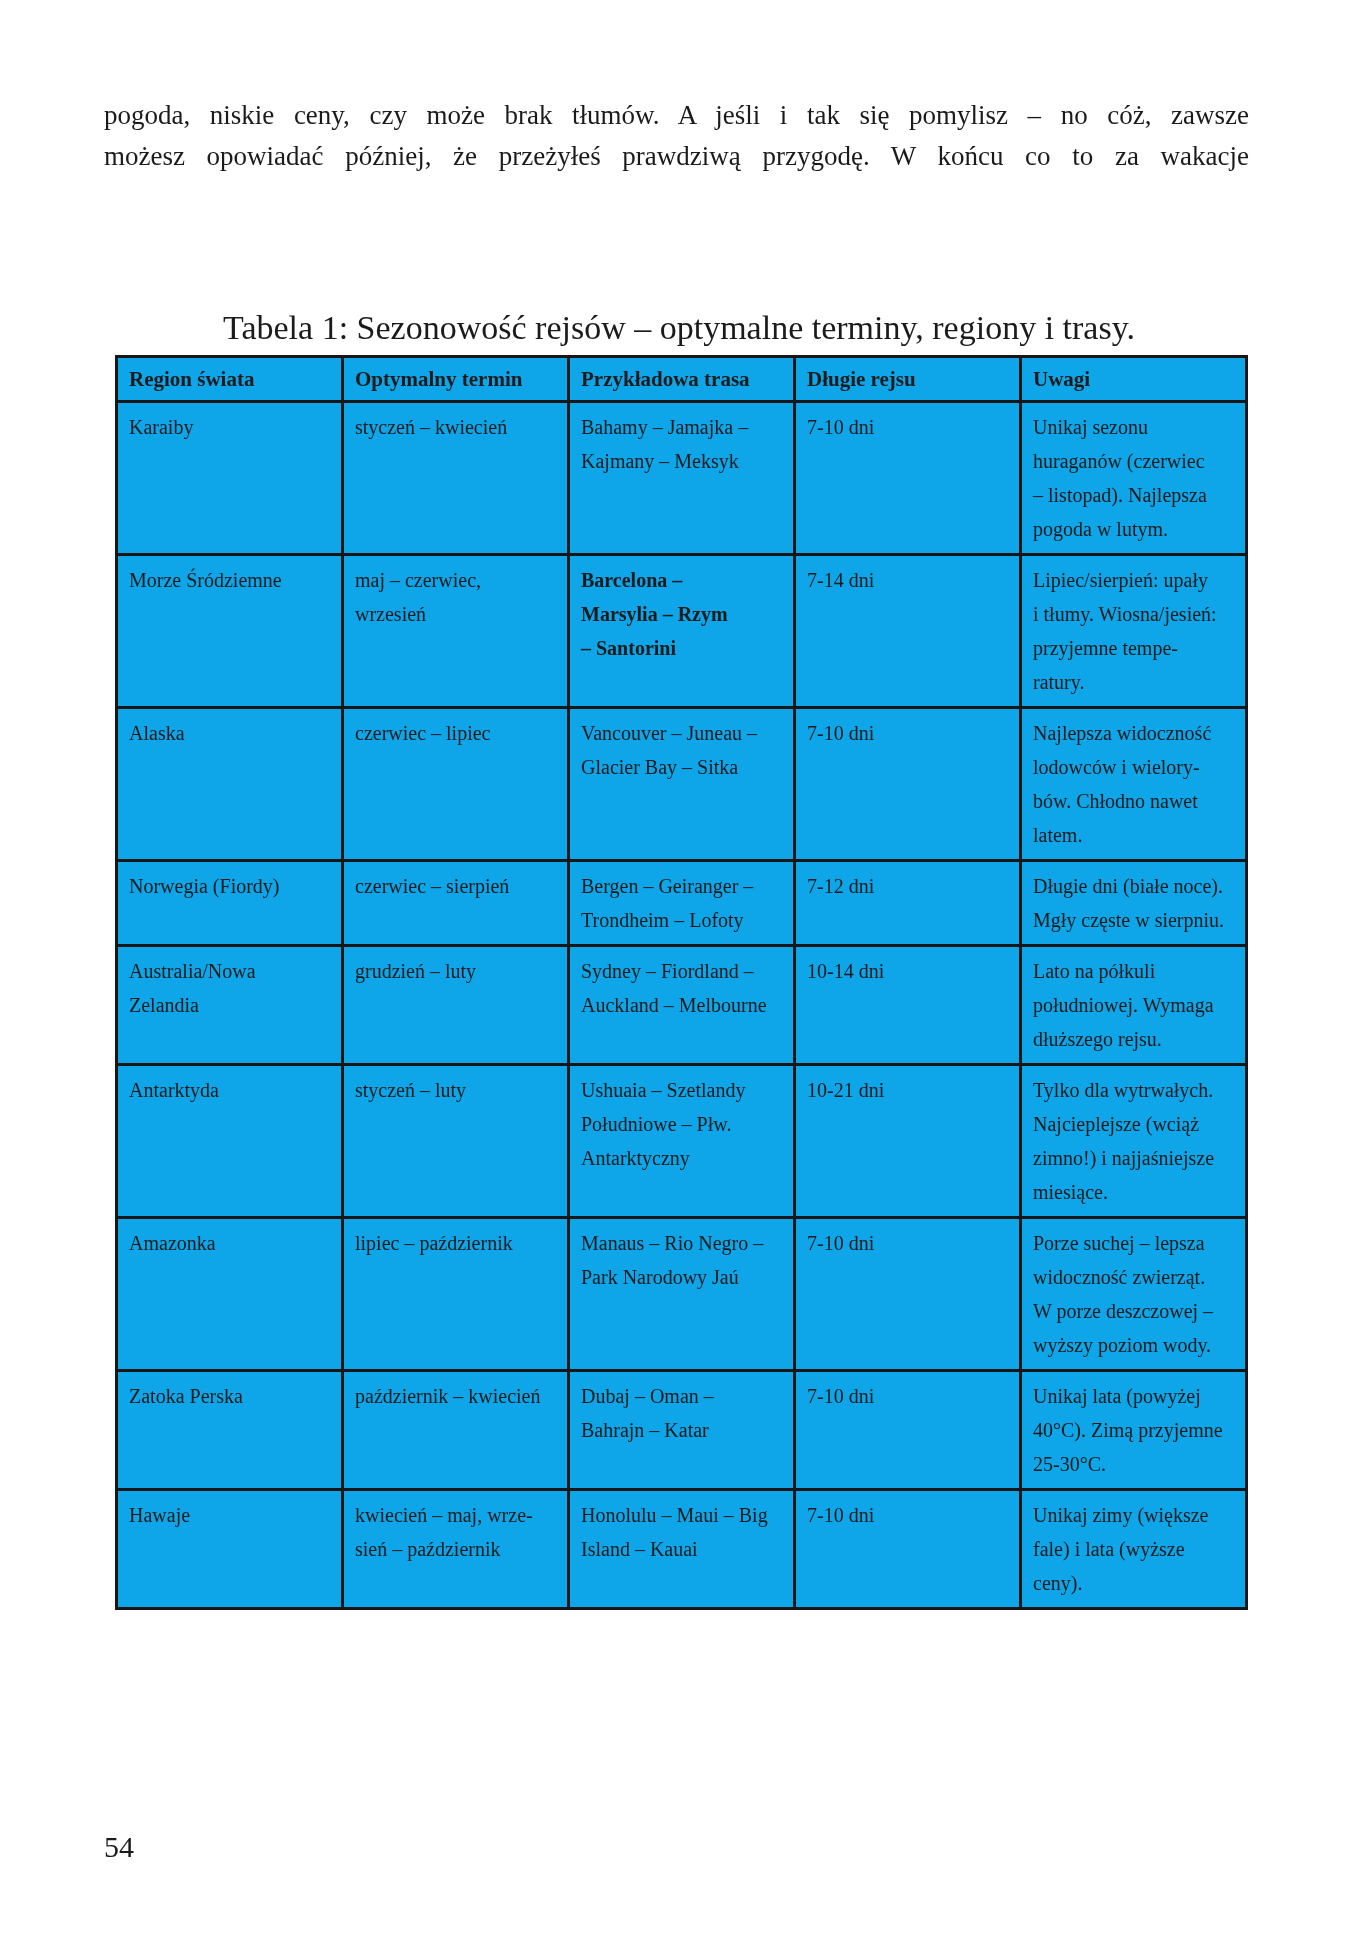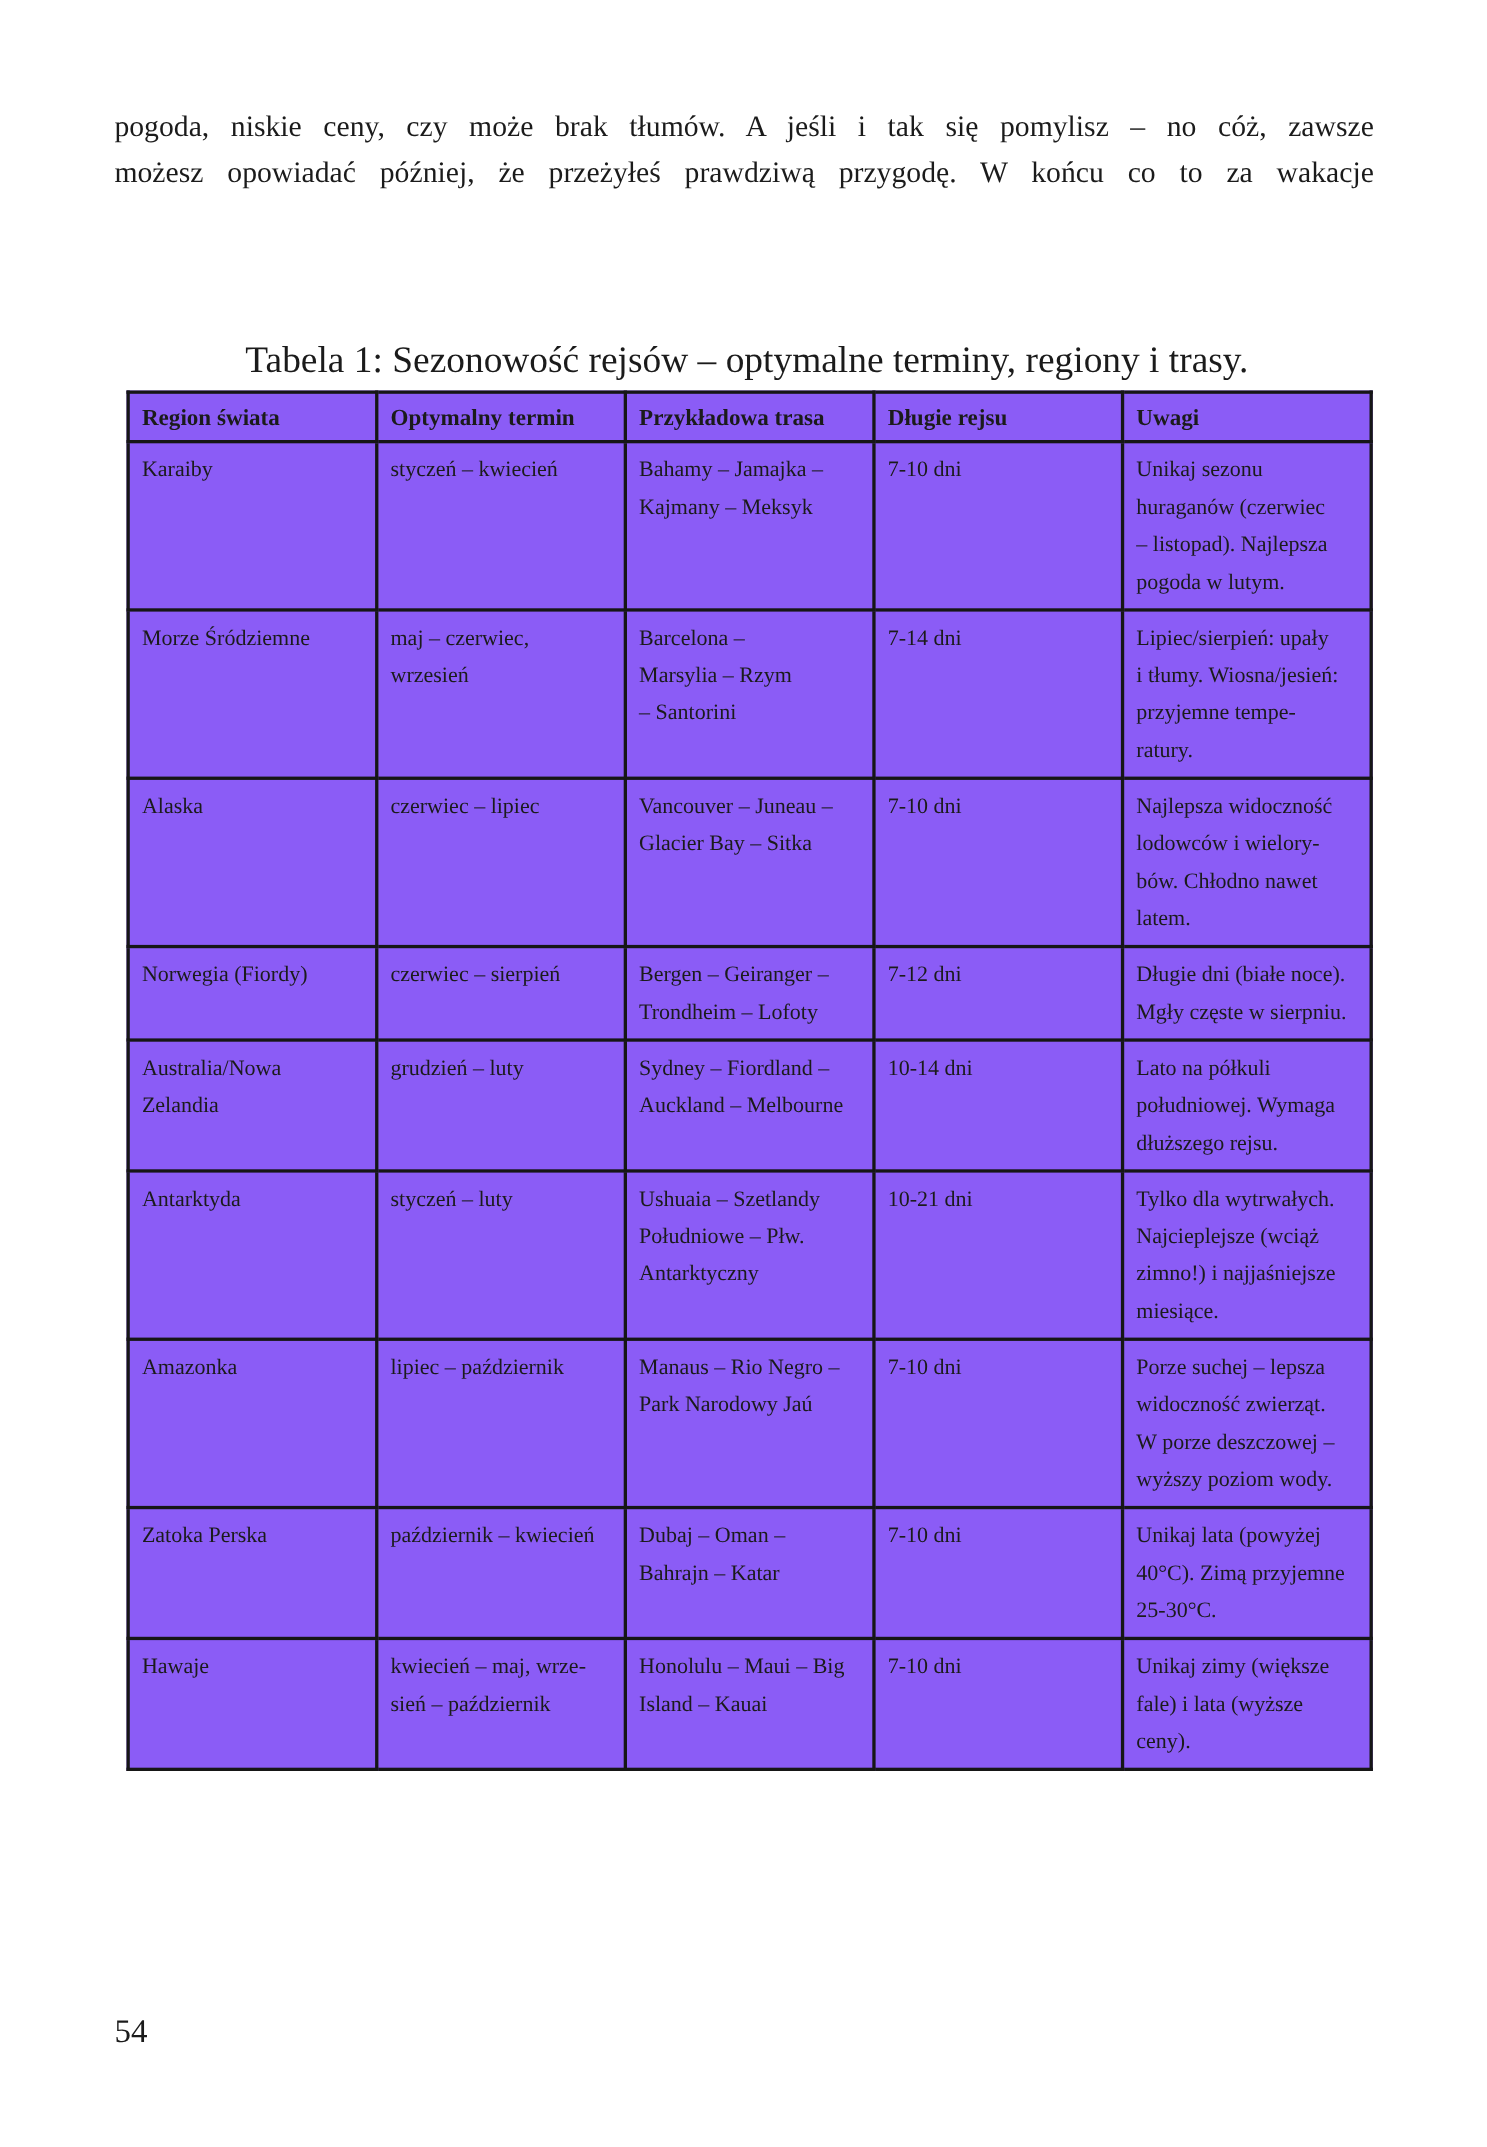--- a/index.html
+++ b/index.html
@@ -23,40 +23,40 @@
     top: 309px; left: 110px; width: 1138px;
     text-align: center;
     font-size: 34px;
   }
   table.season-table {
     position: absolute;
     top: 355px; left: 115px;
     width: 1133px;
     border-collapse: collapse;
     table-layout: fixed;
-    background: #8b5cf6;
+    background: #0ea5e9;
   }
   .season-table th, .season-table td {
     border: 3px solid #161616;
     vertical-align: top;
     text-align: left;
     padding: 7px 9px 7px 11px;
     font-size: 20px;
     line-height: 34px;
     white-space: pre-line;
     overflow: hidden;
   }
   .season-table th {
     font-weight: bold;
     font-size: 21px;
     line-height: 30px;
     padding: 6px 9px 6px 11px;
     white-space: nowrap;
   }
-  .season-table td.bold { font-weight: normal; }
+  .season-table td.bold { font-weight: bold; }
   .page-number {
     position: absolute;
     top: 1830px; left: 104px;
     font-size: 30px;
   }
 </style>
 </head>
 <body>
 
 <div class="paragraph">

